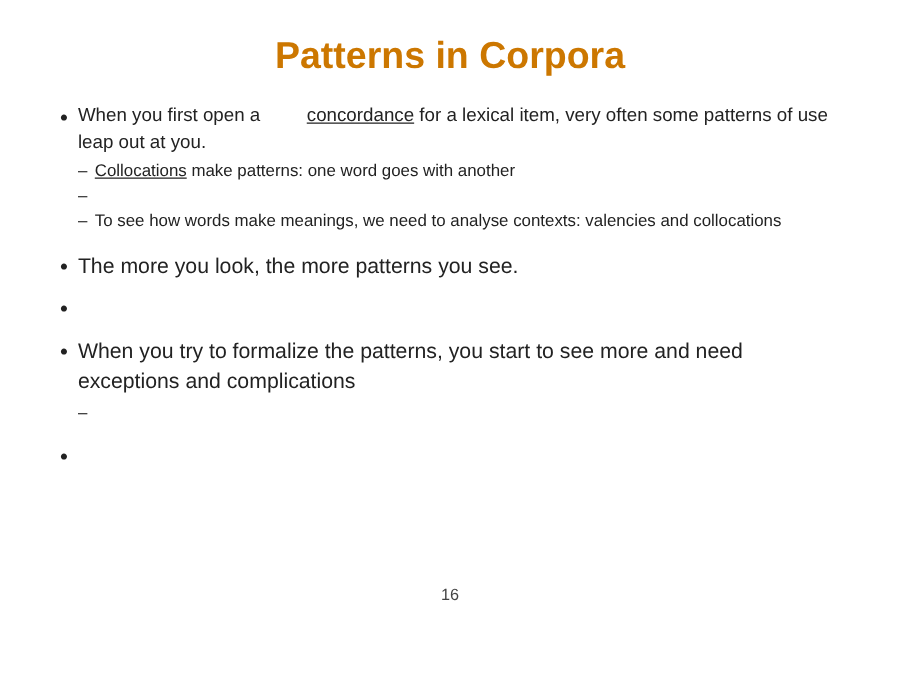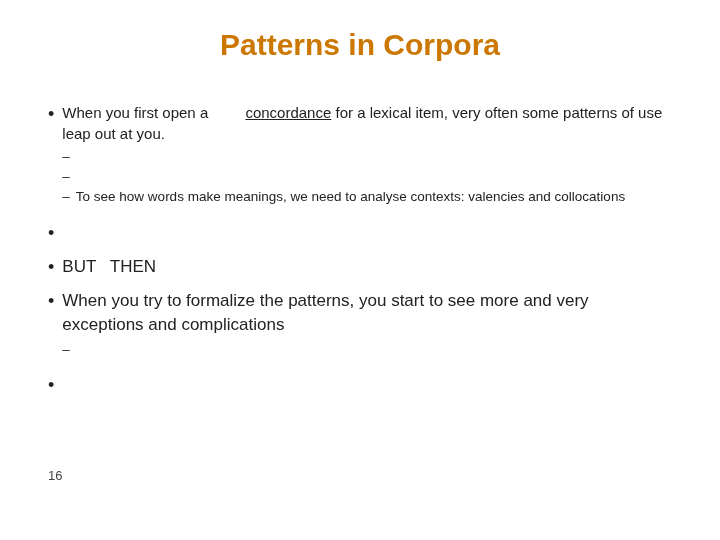--- a/index.html
+++ b/index.html
@@ -17,21 +17,20 @@
       color: #222222;
       overflow: hidden;
     }
 
     .slide {
       width: 720px;
       height: 503px;
       padding: 28px 48px 20px 48px;
       display: flex;
       flex-direction: column;
-      gap: 20px;
     }
 
     .slide-title {
       color: #cc7700;
       font-size: 30px;
       font-weight: bold;
       text-align: center;
       margin-bottom: 20px;
     }
 
@@ -90,21 +89,21 @@
 
     .sub-text {
       line-height: 1.35;
     }
 
     .sub-text .underline {
       text-decoration: underline;
     }
 
     .page-number {
-      text-align: left;
+      text-align: center;
       font-size: 13px;
       color: #444;
       margin-top: auto;
       padding-top: 8px;
     }
 
     .large-bullet {
       font-size: 17px;
       line-height: 1.4;
     }
@@ -121,45 +120,46 @@
 
   <div class="content">
 
     <div class="bullet-item">
       <span class="bullet-dot">•</span>
       <div>
         <span class="bullet-text">When you first open a <span class="underline">concordance</span> for a lexical item, very often some patterns of use leap out at you.</span>
         <div class="sub-list">
           <div class="sub-item">
             <span class="sub-dash">–</span>
+            <span class="sub-text"><span class="underline">Collocations</span> make patterns: one word goes with another</span>
           </div>
           <div class="sub-item">
             <span class="sub-dash">–</span>
           </div>
           <div class="sub-item">
             <span class="sub-dash">–</span>
             <span class="sub-text">To see how words make meanings, we need to analyse contexts: valencies and collocations</span>
           </div>
         </div>
       </div>
     </div>
 
     <div class="bullet-item section-gap large-bullet">
       <span class="bullet-dot">•</span>
+      <span class="bullet-text large-bullet">The more you look, the more patterns you see.</span>
     </div>
 
     <div class="bullet-item large-bullet">
       <span class="bullet-dot">•</span>
-      <span class="bullet-text large-bullet">BUT &nbsp; THEN</span>
     </div>
 
     <div class="bullet-item large-bullet">
       <span class="bullet-dot">•</span>
       <div>
-        <span class="bullet-text large-bullet">When you try to formalize the patterns, you start to see more and very exceptions and complications</span>
+        <span class="bullet-text large-bullet">When you try to formalize the patterns, you start to see more and need exceptions and complications</span>
         <div class="sub-list">
           <div class="sub-item">
             <span class="sub-dash">–</span>
           </div>
         </div>
       </div>
     </div>
 
     <div class="bullet-item section-gap large-bullet">
       <span class="bullet-dot">•</span>

